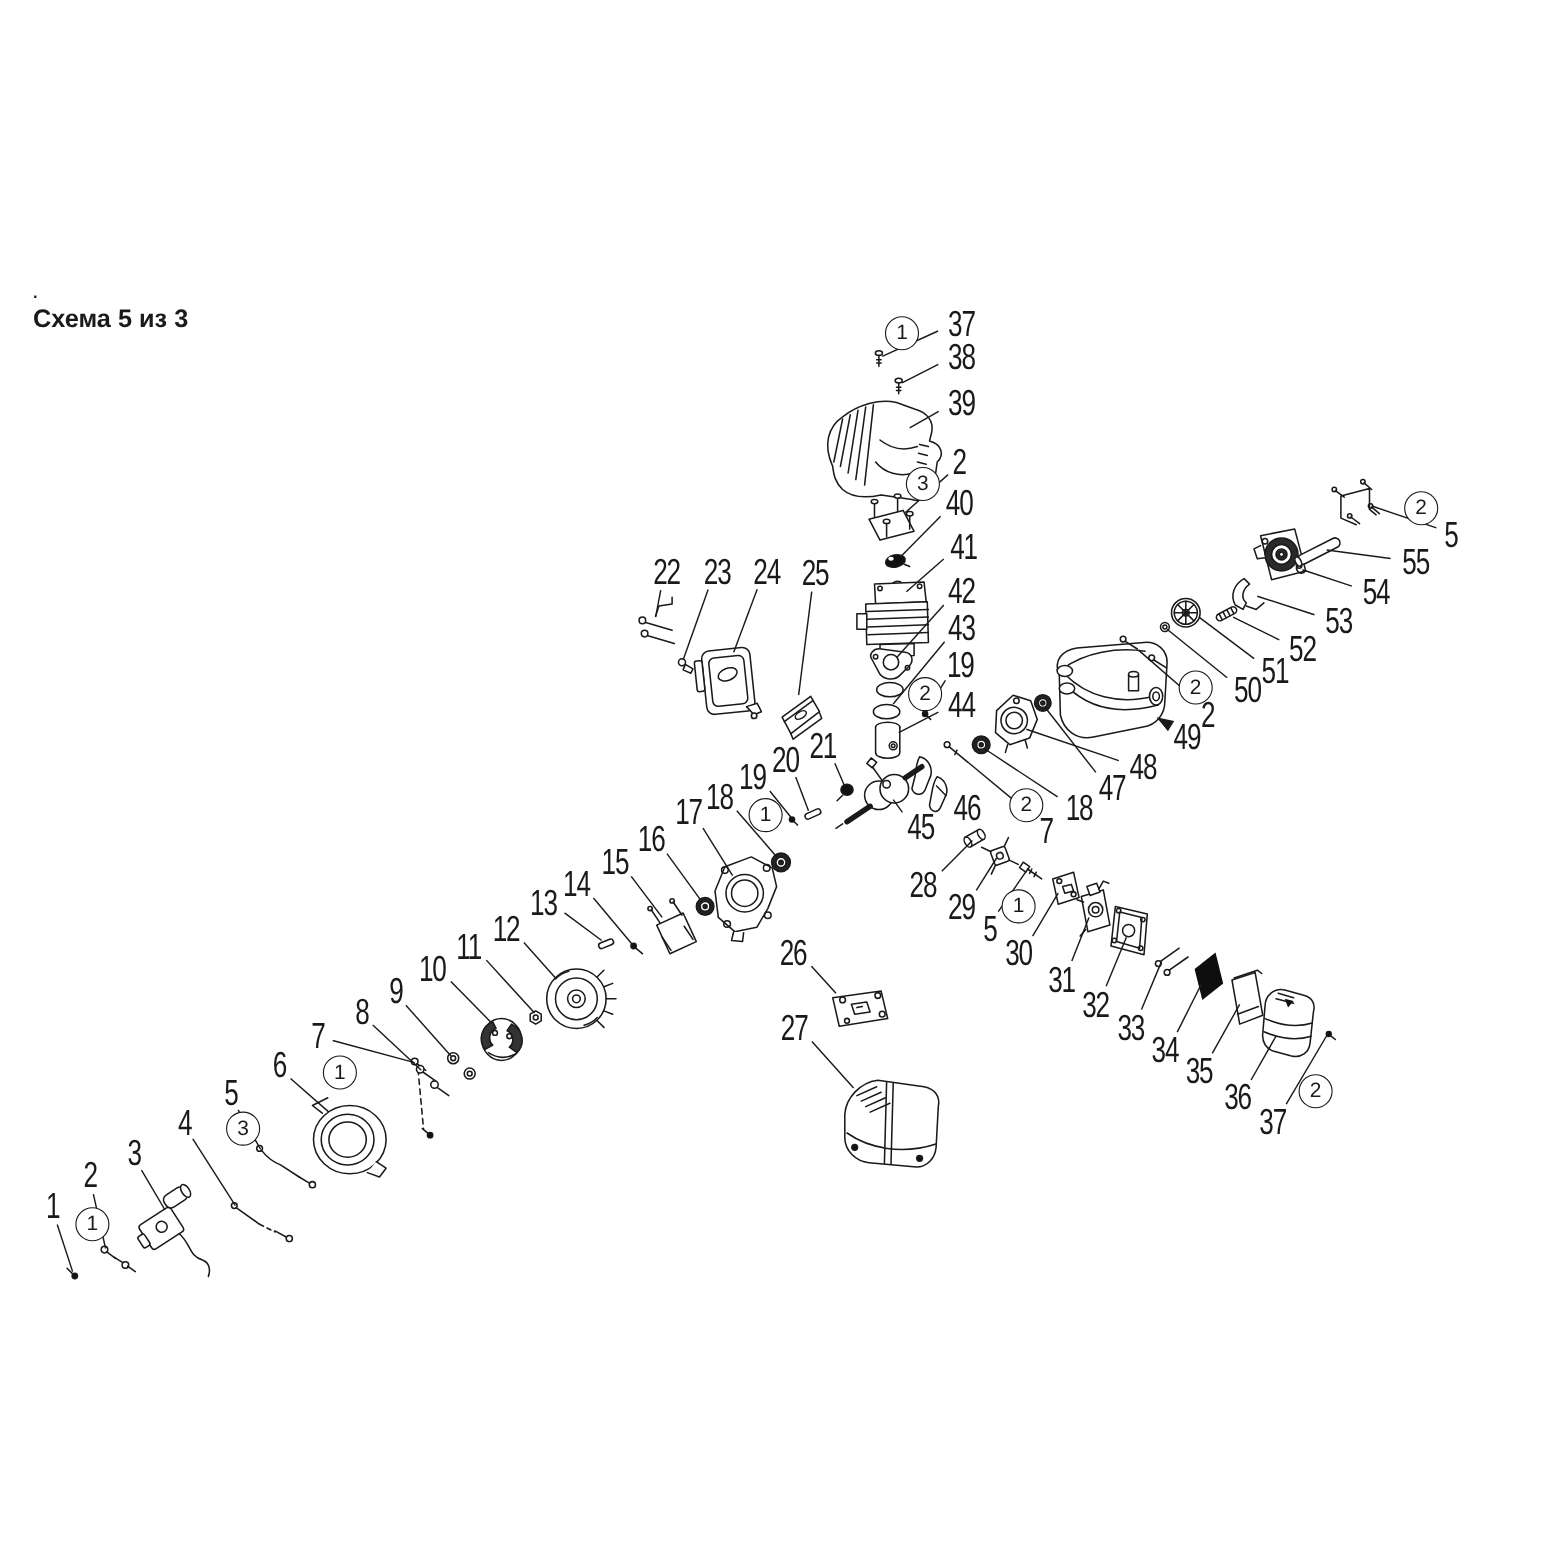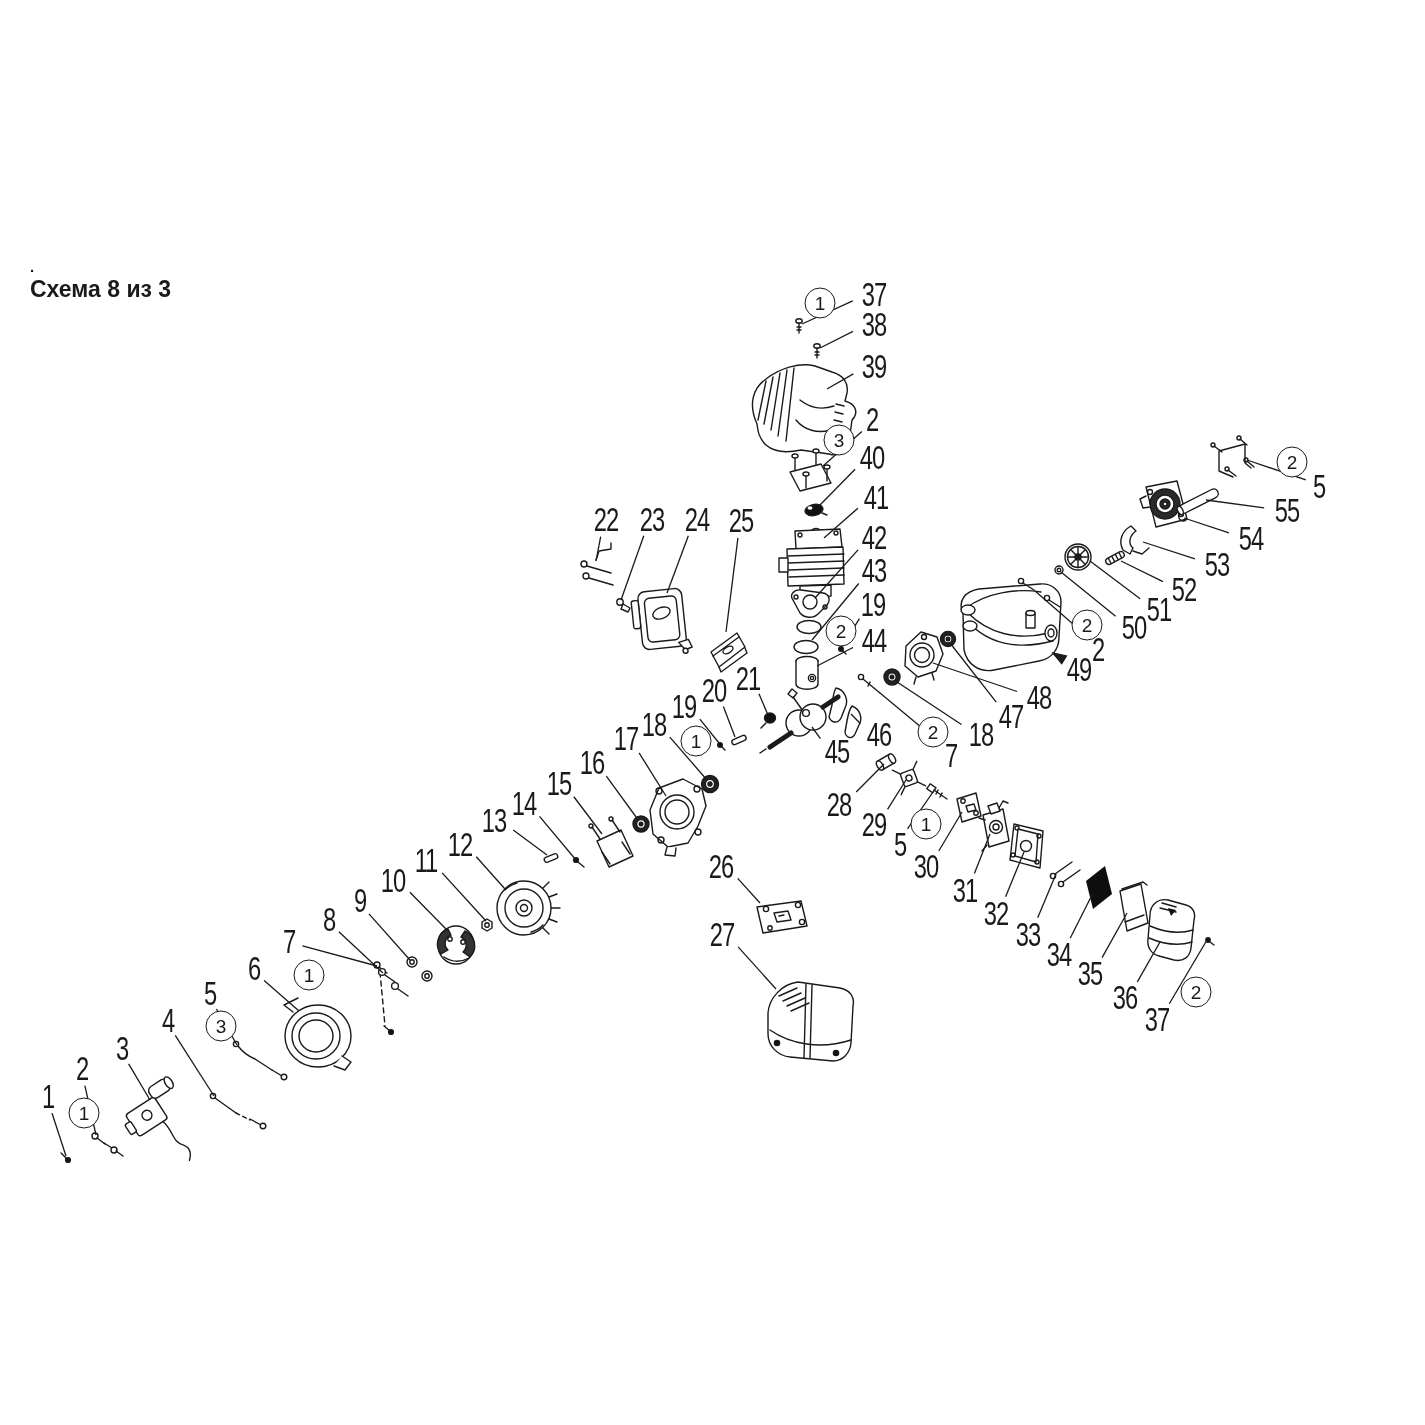--- a/index.html
+++ b/index.html
@@ -25,21 +25,21 @@
     position:absolute;left:30px;top:276px;margin:0;
     font-size:23px;font-weight:700;
   }
   #stray-mark{position:absolute;left:30px;top:258px;font-size:15px;font-weight:700;}
 </style>
 </head>
 <body>
 
 <div id="stage">
   <span id="stray-mark">.</span>
-  <h1 id="page-title">Схема 8 из 3</h1>
+  <h1 id="page-title">Схема 5 из 3</h1>
 
   <svg id="diagram" width="1425" height="1425" viewBox="0 0 1425 1425" xmlns="http://www.w3.org/2000/svg">
     <g id="parts" stroke="#1a1a1a" stroke-width="1.4" fill="none" stroke-linecap="round" stroke-linejoin="round">
 
       <g>
         <line x1="61" y1="1153" x2="67" y2="1159"></line>
           <circle cx="68" cy="1160" r="2.4" fill="#111"></circle>
       </g>
       <g>
         <circle cx="95" cy="1136" r="3" fill="#fff"></circle>

